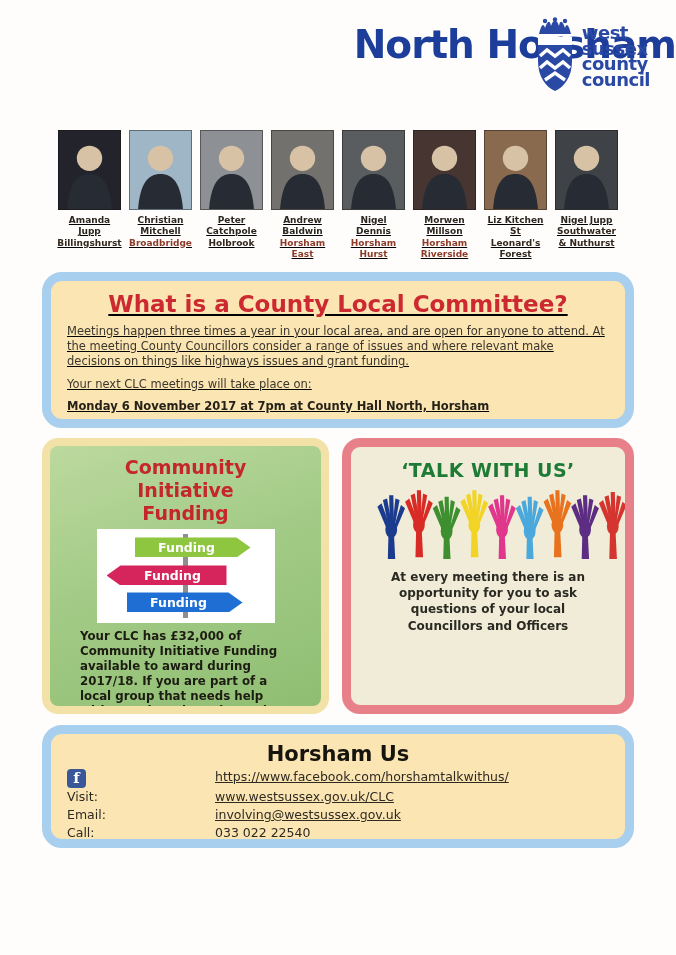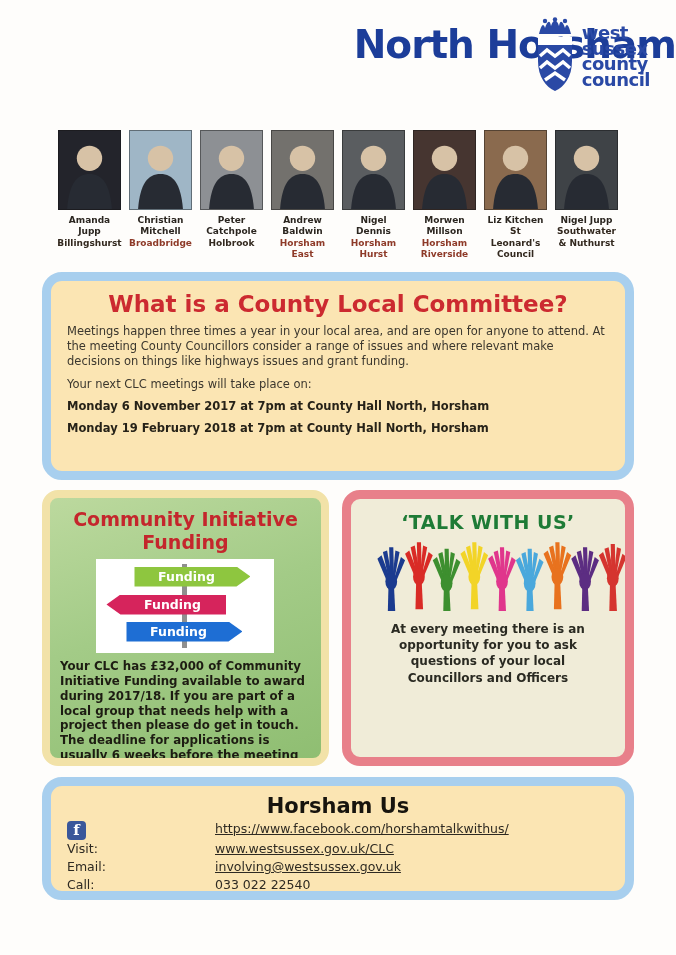--- a/index.html
+++ b/index.html
@@ -9,41 +9,41 @@
 
   
   .header { position:relative; height:118px; }
   .titles { position:absolute; left:0; top:22px; width:676px; text-align:right; }
   .title { font-size:39px; font-weight:bold; color:#1c3d99; letter-spacing:-1px; }
   .subtitle { font-size:22px; font-weight:bold; color:#1c3d99; margin-top:6px; }
   .logo { position:absolute; right:26px; top:16px; display:flex; align-items:center; gap:5px; }
   .logo-text { font-size:18px; font-weight:bold; color:#2a49a5; line-height:15.5px; letter-spacing:-0.5px; }
 
   
-  .councillors { margin:12px auto 0; width:596px; display:flex; justify-content:center; }
+  .councillors { margin:12px auto 0; width:596px; display:flex; justify-content:center;text-decoration:underline; }
   .councillor { width:71px; text-align:center; }
   .photo { width:63px; height:80px; margin:0 auto; border:1px solid rgba(20,20,20,.45);
            overflow:hidden; position:relative; }
   .photo svg { display:block; }
   .c-name { margin-top:5px; font-size:9px; font-weight:bold; color:#2b2620; line-height:1.25; white-space:pre-line; }
   .c-div  { font-size:9px; font-weight:bold; line-height:1.25; white-space:pre-line; }
 
   
   .blue-box { margin:12px 42px 0; border:9px solid #a8cfee; border-radius:20px;
               background:#fbe5b3; padding:6px 16px 10px; }
-  .info-box { height:208px; overflow:hidden; }
+  .info-box { height:156px; overflow:hidden;text-decoration:underline; }
   .info-box h2 { color:#cc2a30; font-size:23px; font-weight:bold; text-align:center; margin:4px 0 7px; }
   .info-box p { font-size:11.5px; color:#3b372e; line-height:1.32; margin:7px 0; }
   .info-box p.meeting { font-weight:bold; color:#262218; margin:7px 0 2px; }
 
   
   .two-col { display:flex; gap:13px; margin:10px 42px 0; }
   .funding-box { width:288px; height:276px; border:8px solid #f2e2a8; border-radius:16px;
                  background:linear-gradient(160deg,#bcd99e 0%,#a3cb87 45%,#8fbe72 100%);
-                 padding:6px 8px; overflow:hidden; }
+                 padding:6px 28px; overflow:hidden; }
   .funding-box h3 { color:#c4262c; font-size:19px; font-weight:bold; text-align:center; line-height:1.2; margin-top:4px; }
   .funding-body { font-size:11.8px; font-weight:bold; color:#1d1c12; line-height:1.27; margin-top:6px; padding:0 2px; }
 
   .signboard { position:relative; width:178px; height:94px; background:#ffffff; margin:5px auto 0; }
   .pole { position:absolute; left:86px; top:5px; width:5px; height:84px; background:#8f8f8f; z-index:1; }
   .sign { position:absolute; z-index:2; height:20px; color:#fff; font-weight:bold; font-size:12.5px;
           display:flex; align-items:center; justify-content:center; }
   .sign-right { clip-path:polygon(0 0, calc(100% - 14px) 0, 100% 50%, calc(100% - 14px) 100%, 0 100%); padding-right:12px; }
   .sign-left  { clip-path:polygon(14px 0, 100% 0, 100% 100%, 14px 100%, 0 50%); padding-left:12px; }
   .sign1 { width:116px; left:38px; top:8px; }
@@ -169,21 +169,21 @@
     <div class="councillor">
       <div class="photo" style="background-color: rgb(138, 106, 78);">
         <svg width="61" height="78" viewBox="0 0 62 80">
             <circle cx="31" cy="28" r="13" fill="#d7c2a6"></circle>
             <path d="M31,44 C18,44 10,54 8,80 L54,80 C52,54 44,44 31,44 Z" fill="#272b33"></path>
           </svg>
       </div>
       <div class="c-name">Liz Kitchen</div>
       <div class="c-div" style="color: rgb(51, 41, 31);">St
 Leonard's
-Council</div>
+Forest</div>
     </div>
     <div class="councillor">
       <div class="photo" style="background-color: rgb(63, 67, 71);">
         <svg width="61" height="78" viewBox="0 0 62 80">
             <circle cx="31" cy="28" r="13" fill="#d7c2a6"></circle>
             <path d="M31,44 C18,44 10,54 8,80 L54,80 C52,54 44,44 31,44 Z" fill="#272b33"></path>
           </svg>
       </div>
       <div class="c-name">Nigel Jupp</div>
       <div class="c-div" style="color: rgb(51, 41, 31);">Southwater

